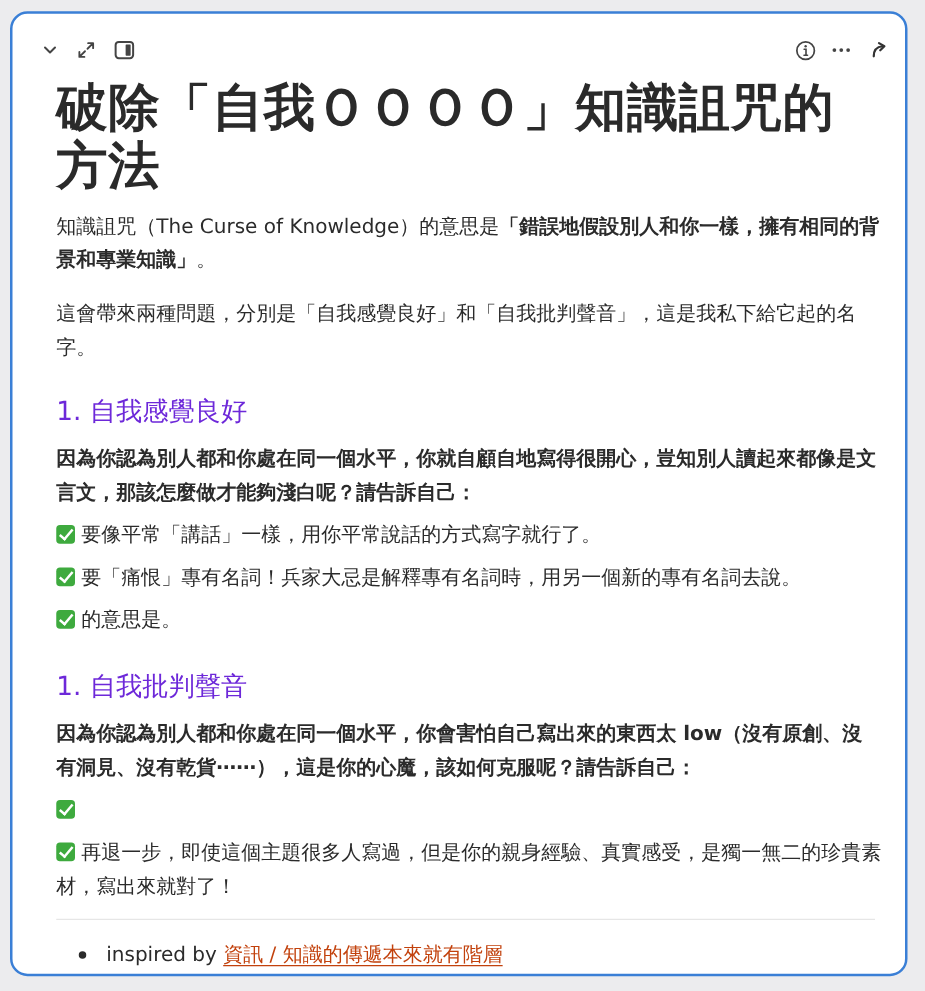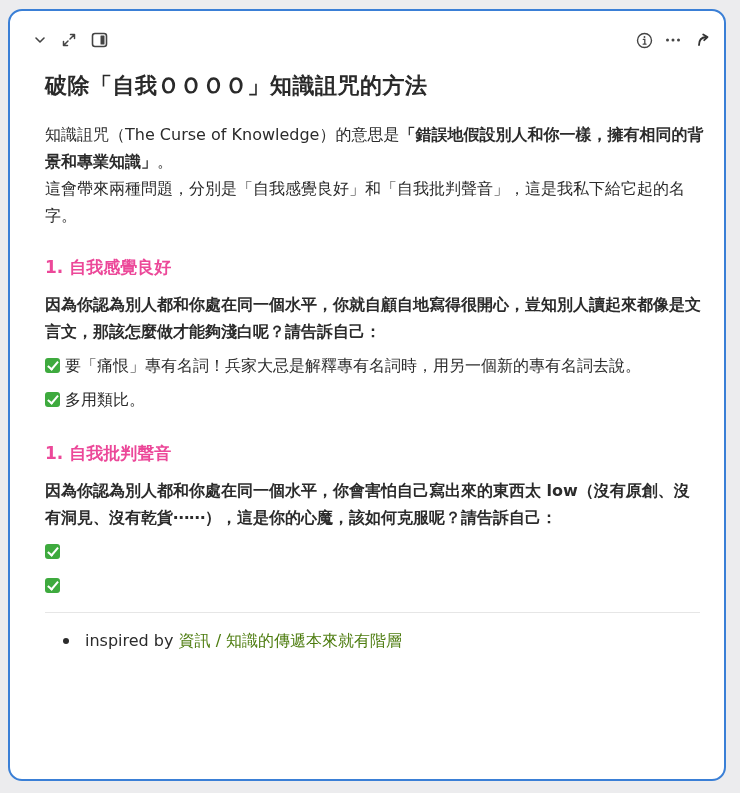--- a/index.html
+++ b/index.html
@@ -42,40 +42,40 @@
       cursor: pointer;
     }
     .tb-btn svg { display: block; }
     .content {
       position: absolute;
       left: 35px;
       top: 52px;
       width: 660px;
     }
     h1 {
-      font-size: 22px;
+      font-size: 41px;
       font-weight: bold;
       margin: 0;
       line-height: 46px;
       color: #2a2a2a;
       letter-spacing: 0.5px;
     }
     p {
       margin: 0;
       font-size: 16px;
       line-height: 27px;
     }
     .p1 { margin-top: 12px; }
-    .p2 { margin-top: 0; }
+    .p2 { margin-top: 16px; }
     h2 {
-      font-size: 17px;
-      font-weight: bold;
+      font-size: 21px;
+      font-weight: normal;
       margin: 0;
       line-height: 28px;
-      color: #ec4899;
+      color: #6d28d9;
     }
     .h2a { margin-top: 24px; }
     .h2b { margin-top: 26px; }
     .para-after-h { margin-top: 10px; font-weight: bold; }
     .check-line { margin-top: 7px; }
     .check {
       display: inline-block;
       width: 15px;
       height: 15px;
       background: #3eaa3e;
@@ -117,21 +117,22 @@
     ul.refs li .bullet {
       position: absolute;
       left: 18px;
       top: 11px;
       width: 6px;
       height: 6px;
       background: #2b2b2b;
       border-radius: 50%;
     }
     a.ref-link {
-      color: #4d7c0f;
+      color: #c2410c;
+      text-decoration: underline;
       text-underline-offset: 3px;
       cursor: pointer;
     }
   </style>
 </head>
 <body>
 
 <div class="window">
   <div class="toolbar">
     <div class="tb-btn" style="left:19px;">
@@ -190,33 +191,36 @@
     <h1>破除「自我ＯＯＯＯ」知識詛咒的方法</h1>
 
     <p class="p1">
       <span>知識詛咒（The Curse of Knowledge）的意思是</span><strong>「錯誤地假設別人和你一樣，擁有相同的背景和專業知識」</strong><span>。</span>
     </p>
     <p class="p2">這會帶來兩種問題，分別是「自我感覺良好」和「自我批判聲音」，這是我私下給它起的名字。</p>
 
     <h2 class="h2a">1. 自我感覺良好</h2>
     <p class="para-after-h">因為你認為別人都和你處在同一個水平，你就自顧自地寫得很開心，豈知別人讀起來都像是文言文，那該怎麼做才能夠淺白呢？請告訴自己：</p>
     <p class="check-line">
+      <span class="check"></span><span>要像平常「講話」一樣，用你平常說話的方式寫字就行了。</span>
+    </p>
+    <p class="check-line">
       <span class="check"></span><span>要「痛恨」專有名詞！兵家大忌是解釋專有名詞時，用另一個新的專有名詞去說。</span>
     </p>
     <p class="check-line">
-      <span class="check"></span><span>多用類比。</span>
+      <span class="check"></span><span>的意思是。</span>
     </p>
 
     <h2 class="h2b">1. 自我批判聲音</h2>
     <p class="para-after-h">因為你認為別人都和你處在同一個水平，你會害怕自己寫出來的東西太 low（沒有原創、沒有洞見、沒有乾貨⋯⋯），這是你的心魔，該如何克服呢？請告訴自己：</p>
     <p class="check-line">
       <span class="check"></span>
     </p>
     <p class="check-line">
-      <span class="check"></span>
+      <span class="check"></span><span>再退一步，即使這個主題很多人寫過，但是你的親身經驗、真實感受，是獨一無二的珍貴素材，寫出來就對了！</span>
     </p>
 
     <div class="divider"></div>
 
     <ul class="refs">
       <li>
         <span class="bullet"></span><span>inspired by </span><a class="ref-link">資訊 / 知識的傳遞本來就有階層</a>
       </li>
     </ul>
   </div>

